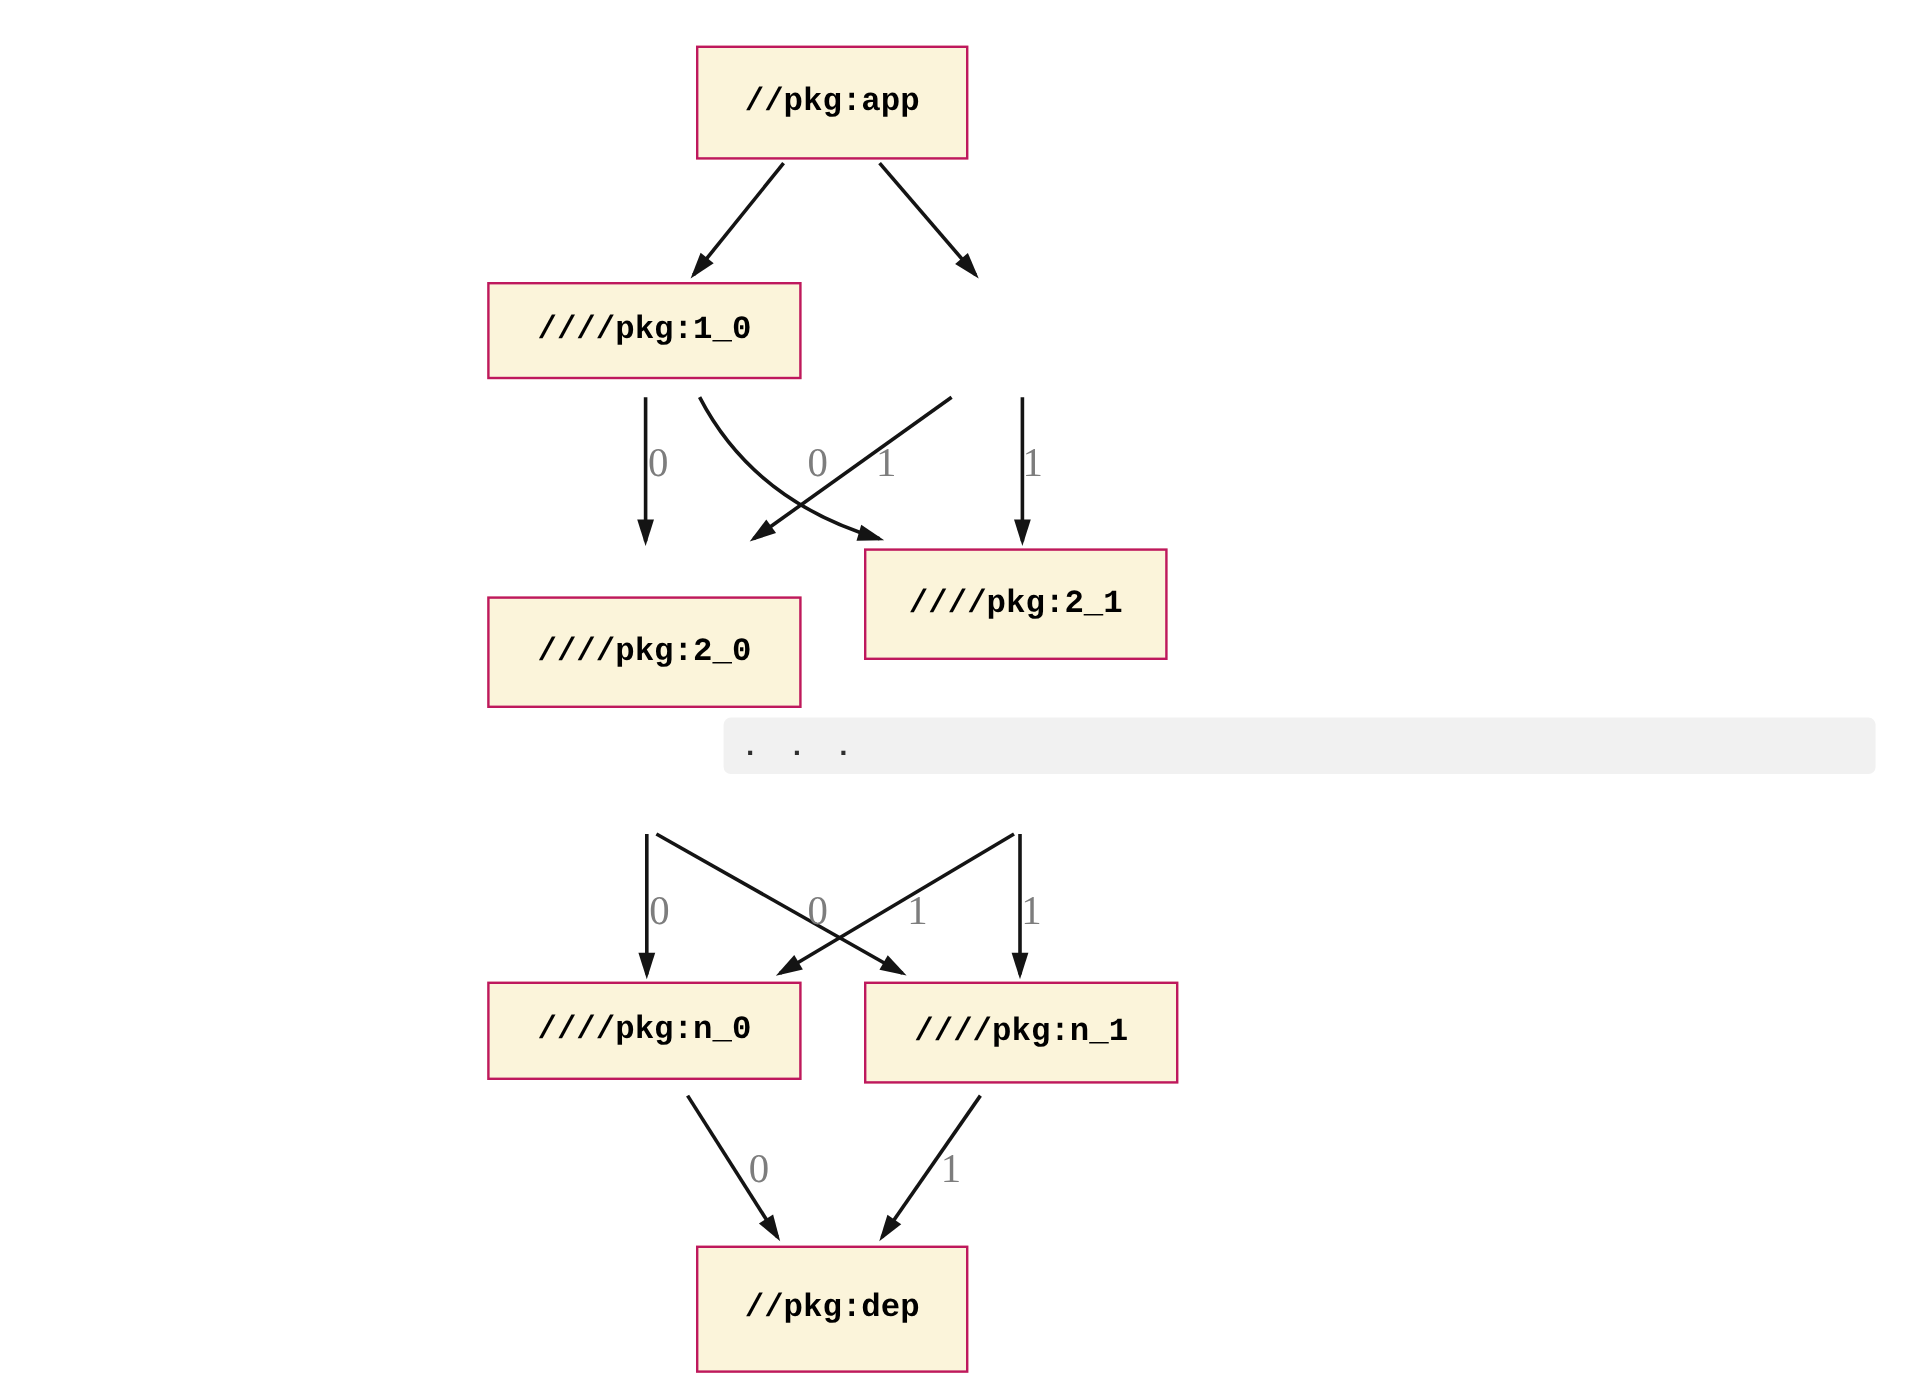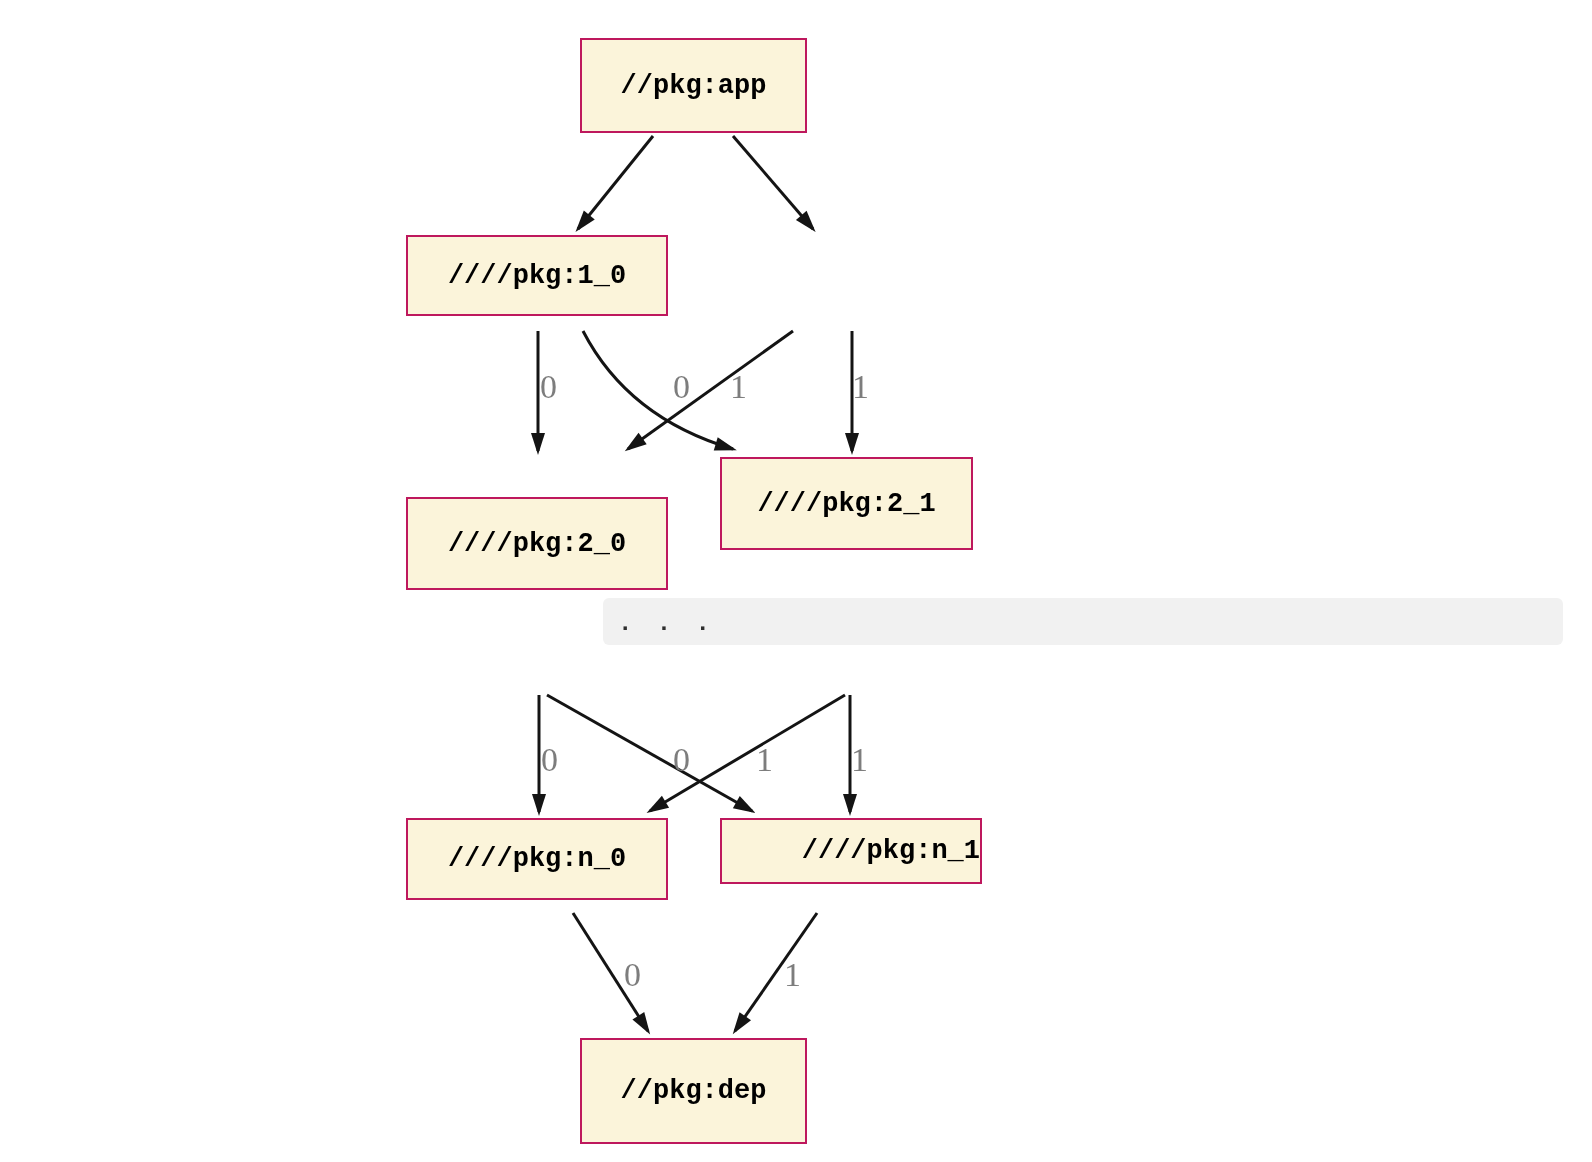--- a/index.html
+++ b/index.html
@@ -36,21 +36,21 @@
     font-size: 27px;
     color: #000000;
     white-space: nowrap;
   }
   #node-app  { left: 580px; top: 38px;   width: 227px; height: 95px; }
   #node-1-0  { left: 406px; top: 235px;  width: 262px; height: 81px; }
   #node-1-1  { left: 720px; top: 235px;  width: 262px; height: 94px; }
   #node-2-0  { left: 406px; top: 457px;  width: 262px; height: 93px; margin-top: 40px; }
   #node-2-1  { left: 720px; top: 457px;  width: 253px; height: 93px; }
   #node-n-0  { left: 406px; top: 818px;  width: 262px; height: 82px; }
-  #node-n-1  { left: 720px; top: 818px;  width: 262px; height: 66px; justify-content: flex-end; }
+  #node-n-1  { left: 720px; top: 818px;  width: 262px; height: 85px; }
   #node-dep  { left: 580px; top: 1038px; width: 227px; height: 106px; }
   .band {
     position: absolute;
     left: 603px; top: 598px;
     width: 960px; height: 47px;
     background: #f1f1f1;
     border-radius: 6px;
   }
   .dots {
     position: absolute;

